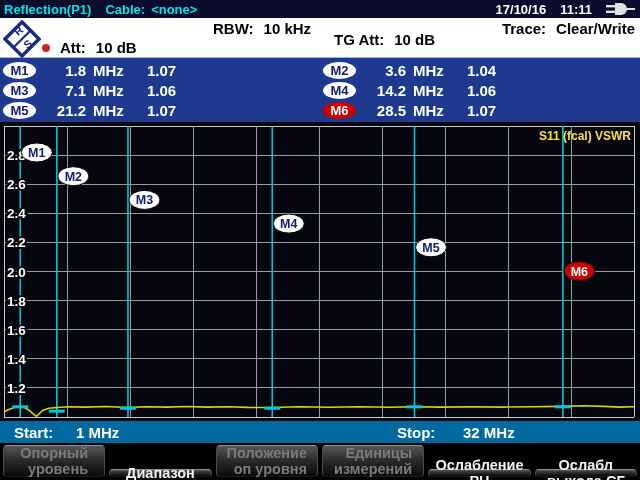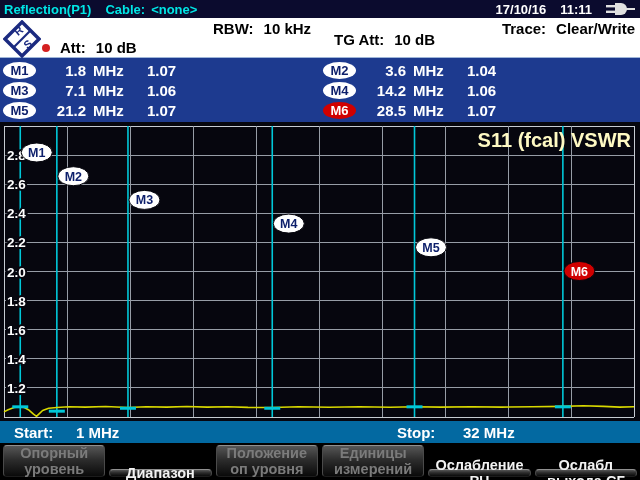--- a/index.html
+++ b/index.html
@@ -26,33 +26,33 @@
   .mhalf.left{left:0;} .mhalf.right{left:320px;}
   .mrow{display:flex;align-items:center;height:20px;font-size:15px;}
   .mbadge{margin-left:3px;width:33px;height:17px;border-radius:50%;background:#fff;color:#0d1f6b;
           display:flex;align-items:center;justify-content:center;font-size:13px;flex:none;}
   .mbadge.red{background:#d00000;color:#fff;}
   .mfreq{width:50px;text-align:right;flex:none;}
   .munit{margin-left:7px;width:34px;flex:none;}
   .mval{margin-left:20px;flex:none;}
   
   .graph{position:absolute;left:0;top:122px;width:640px;height:299px;background:#06060e;}
-  .tracelabel{position:absolute;top:7px;right:9px;color:#fef9c3;font-size:20px;}
+  .tracelabel{position:absolute;top:7px;right:9px;color:#fde047;font-size:12px;}
   
   .rangebar{position:absolute;left:0;top:421px;width:640px;height:22px;background:#0369a1;color:#fff;}
   .rangebar span{position:absolute;top:3px;font-size:15px;white-space:nowrap;}
   
   .softbar{position:absolute;left:0;top:443px;width:640px;height:37px;background:#000;
            display:flex;gap:4px;padding:2px 3px 3px 3px;}
   .softkey{flex:1;border-radius:4px;background:linear-gradient(#565656 0%,#2d2d2d 45%,#0a0a0a 100%);
            border-top:1px solid #909090;border-left:1px solid #4a4a4a;border-right:1px solid #4a4a4a;
            border-bottom:1px solid #1c1c1c;display:flex;align-items:center;justify-content:center;
            text-align:center;font-size:14.5px;line-height:16px;white-space:pre-line;cursor:pointer;}
   .softkey.on{color:#f2f2f2;margin-top:24px;}
-  .softkey.off{color:#7b7b7b;}
+  .softkey.off{color:#7b7b7b;text-align:right;}
 </style>
 </head>
 <body>
 
 <div id="screen">
 
   <div class="topbar">
     <div class="lg">
       <span class="cyan">Reflection(P1)</span>
       <span class="cyan">Cable:</span>

